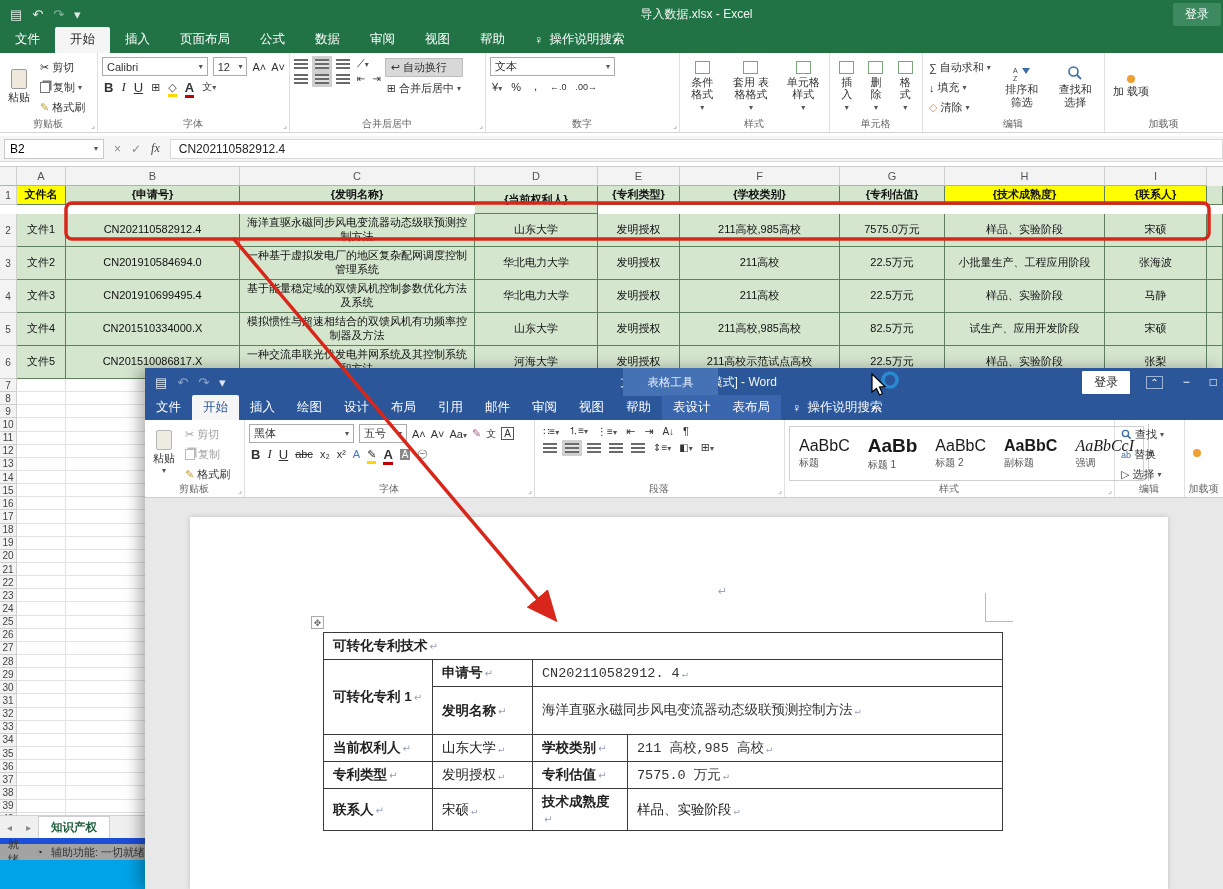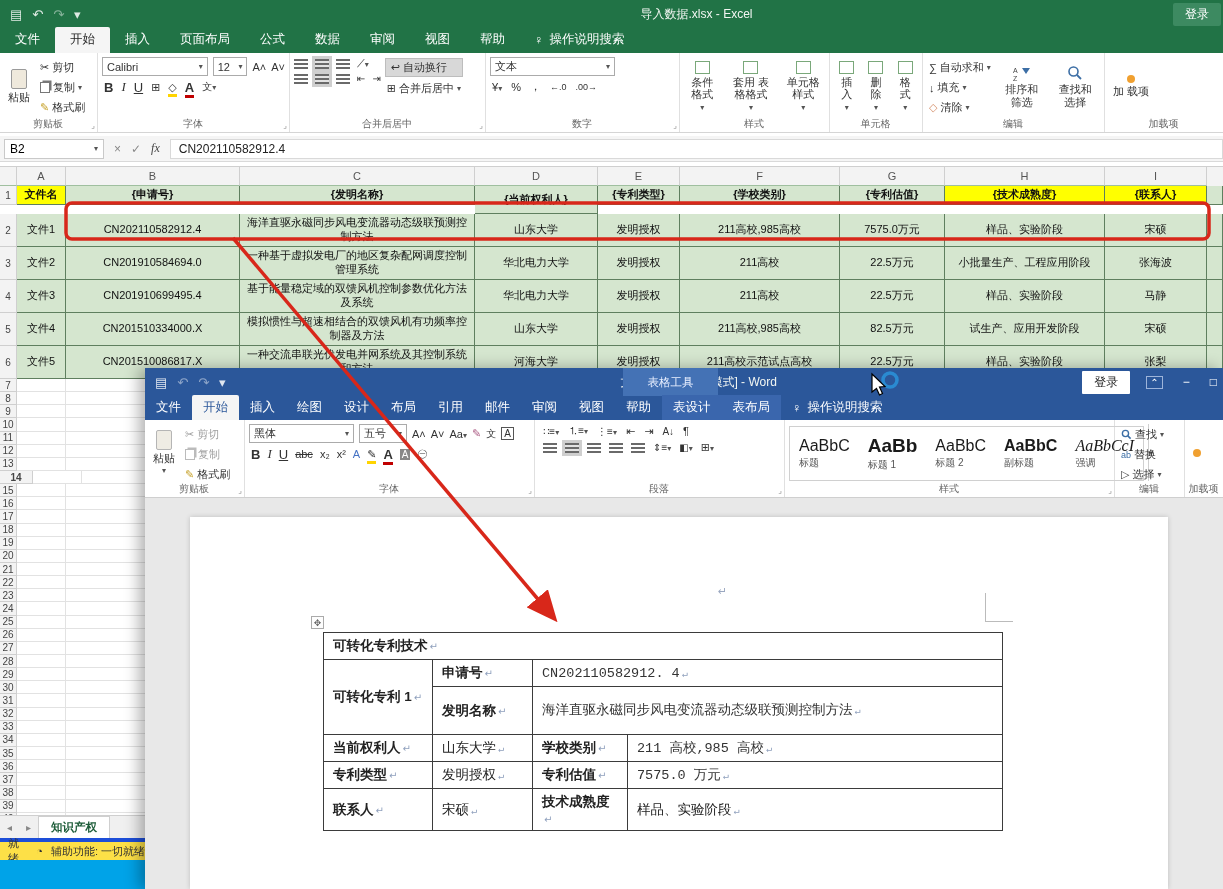--- a/index.html
+++ b/index.html
@@ -72,22 +72,22 @@
   .cell.hdr { font-weight:bold; }
   .rownum { background:#f3f3f3; border-right:1px solid #cfcfcf; border-bottom:1px solid #cfcfcf;
     color:#444; font-size:10px; display:flex; align-items:center; justify-content:center; }
   .erow .ecell { background:#fff; border-right:1px solid #e2e2e2; border-bottom:1px solid #e2e2e2; }
 
   .xl-sheettabs { position:absolute; left:0; top:815px; width:145px; height:23px; background:#f0f0f0;
     border-top:1px solid #cfcfcf; display:flex; align-items:center; font-size:11px; color:#555; }
   .navarr { padding:0 7px; color:#888; font-size:10px; }
   .sheet-tab { background:#fff; border:1px solid #cfcfcf; border-bottom:none; padding:3px 12px;
     color:#1c5c38; font-weight:bold; font-size:11.5px; }
-  .xl-status { position:absolute; left:0; top:838px; width:145px; height:22px; background:#fde047;
-    border-top:4px solid #1d4ed8; display:flex; align-items:center; gap:8px; padding-left:8px;
+  .xl-status { position:absolute; left:0; top:838px; width:145px; height:22px; background:#a3a3a3;
+    border-top:6px solid #1d4ed8; display:flex; align-items:center; gap:8px; padding-left:8px;
     font-size:11px; color:#333; }
   .bluebar { position:absolute; left:0; top:860px; width:145px; height:29px; background:#00a3e8; }
 
   
   .word { position:absolute; left:145px; top:368px; width:1078px; height:521px; background:#e8e8e8;
     box-shadow:-6px 0 14px rgba(0,0,0,.30); z-index:10; overflow:hidden; }
   .wd-titlebar { position:absolute; left:0; top:0; width:100%; height:28px; background:#2b579a;
     display:flex; align-items:center; color:#fff; font-size:12px; }
   .wd-ctx-label { position:absolute; left:478px; top:0; width:95px; height:28px; background:#4472b5;
     display:flex; align-items:center; justify-content:center; font-size:11.5px; color:#e8efff; }
@@ -484,21 +484,21 @@
           <div class="rownum" style="width: 17px; height: 13.15px;">12</div>
           <div class="ecell" style="width: 49px; height: 13.15px;"></div>
           <div class="ecell" style="width: 174px; height: 13.15px;"></div>
         </div>
         <div class="xrow erow">
           <div class="rownum" style="width: 17px; height: 13.15px;">13</div>
           <div class="ecell" style="width: 49px; height: 13.15px;"></div>
           <div class="ecell" style="width: 174px; height: 13.15px;"></div>
         </div>
         <div class="xrow erow">
-          <div class="rownum" style="width: 33px; height: 13.15px; font-weight: bold;">14</div>
+          <div class="rownum" style="width: 17px; height: 13.15px;">14</div>
           <div class="ecell" style="width: 49px; height: 13.15px;"></div>
           <div class="ecell" style="width: 174px; height: 13.15px;"></div>
         </div>
         <div class="xrow erow">
           <div class="rownum" style="width: 17px; height: 13.15px;">15</div>
           <div class="ecell" style="width: 49px; height: 13.15px;"></div>
           <div class="ecell" style="width: 174px; height: 13.15px;"></div>
         </div>
         <div class="xrow erow">
           <div class="rownum" style="width: 17px; height: 13.15px;">16</div>

